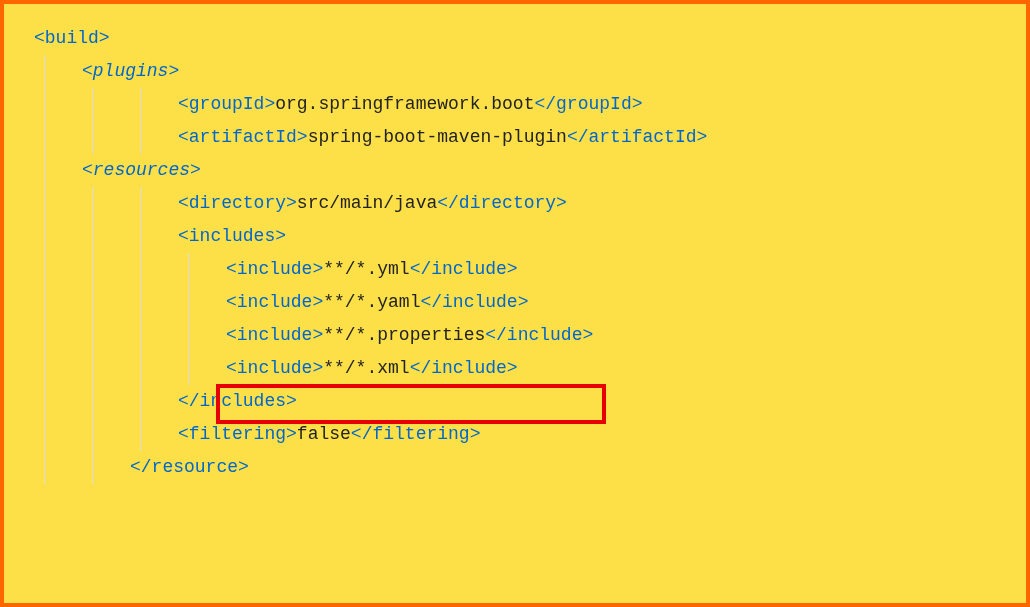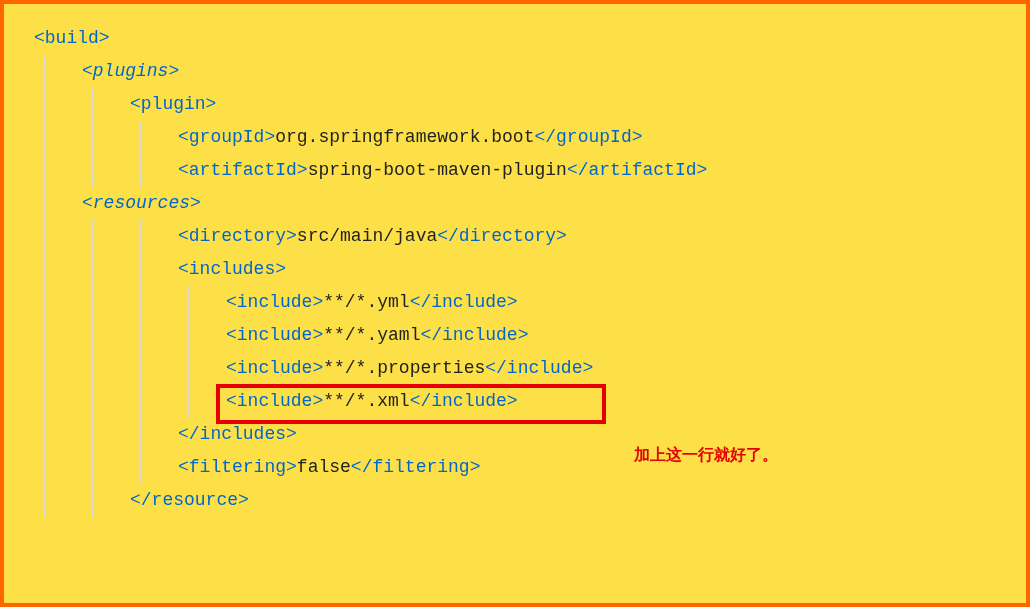--- a/index.html
+++ b/index.html
@@ -52,29 +52,27 @@
   .annot.line1 { left: 630px; top: 409px; }
   .annot.line2 { left: 630px; top: 441px; }
 </style>
 </head>
 <body>
 
 <div class="frame">
   <div id="code-area">
       <div class="code-line p0"><span class="tag">&lt;build&gt;</span></div>
       <div class="code-line p1"><span style="position: absolute; left: 10px; top: 0px; bottom: 0px; width: 1px; background: rgb(220, 220, 220);"></span><span class="tag">&lt;plugins&gt;</span></div>
-      <div class="code-line p2"><span style="position: absolute; left: 10px; top: 0px; bottom: 0px; width: 1px; background: rgb(220, 220, 220);"></span><span style="position: absolute; left: 58px; top: 0px; bottom: 0px; width: 1px; background: rgb(220, 220, 220);"></span><span class="tag">&lt;plugin&gt;</span></div>
       <div class="code-line p3"><span style="position: absolute; left: 10px; top: 0px; bottom: 0px; width: 1px; background: rgb(220, 220, 220);"></span><span style="position: absolute; left: 58px; top: 0px; bottom: 0px; width: 1px; background: rgb(220, 220, 220);"></span><span style="position: absolute; left: 106px; top: 0px; bottom: 0px; width: 1px; background: rgb(220, 220, 220);"></span><span class="tag">&lt;groupId&gt;</span><span class="txt">org.springframework.boot</span><span class="tag">&lt;/groupId&gt;</span></div>
       <div class="code-line p3"><span style="position: absolute; left: 10px; top: 0px; bottom: 0px; width: 1px; background: rgb(220, 220, 220);"></span><span style="position: absolute; left: 58px; top: 0px; bottom: 0px; width: 1px; background: rgb(220, 220, 220);"></span><span style="position: absolute; left: 106px; top: 0px; bottom: 0px; width: 1px; background: rgb(220, 220, 220);"></span><span class="tag">&lt;artifactId&gt;</span><span class="txt">spring-boot-maven-plugin</span><span class="tag">&lt;/artifactId&gt;</span></div>
       <div class="code-line p1"><span style="position: absolute; left: 10px; top: 0px; bottom: 0px; width: 1px; background: rgb(220, 220, 220);"></span><span class="tag">&lt;resources&gt;</span></div>
       <div class="code-line p3"><span style="position: absolute; left: 10px; top: 0px; bottom: 0px; width: 1px; background: rgb(220, 220, 220);"></span><span style="position: absolute; left: 58px; top: 0px; bottom: 0px; width: 1px; background: rgb(220, 220, 220);"></span><span style="position: absolute; left: 106px; top: 0px; bottom: 0px; width: 1px; background: rgb(220, 220, 220);"></span><span class="tag">&lt;directory&gt;</span><span class="txt">src/main/java</span><span class="tag">&lt;/directory&gt;</span></div>
       <div class="code-line p3"><span style="position: absolute; left: 10px; top: 0px; bottom: 0px; width: 1px; background: rgb(220, 220, 220);"></span><span style="position: absolute; left: 58px; top: 0px; bottom: 0px; width: 1px; background: rgb(220, 220, 220);"></span><span style="position: absolute; left: 106px; top: 0px; bottom: 0px; width: 1px; background: rgb(220, 220, 220);"></span><span class="tag">&lt;includes&gt;</span></div>
       <div class="code-line p4"><span style="position: absolute; left: 10px; top: 0px; bottom: 0px; width: 1px; background: rgb(220, 220, 220);"></span><span style="position: absolute; left: 58px; top: 0px; bottom: 0px; width: 1px; background: rgb(220, 220, 220);"></span><span style="position: absolute; left: 106px; top: 0px; bottom: 0px; width: 1px; background: rgb(220, 220, 220);"></span><span style="position: absolute; left: 154px; top: 0px; bottom: 0px; width: 1px; background: rgb(220, 220, 220);"></span><span class="tag">&lt;include&gt;</span><span class="txt">**/*.yml</span><span class="tag">&lt;/include&gt;</span></div>
       <div class="code-line p4"><span style="position: absolute; left: 10px; top: 0px; bottom: 0px; width: 1px; background: rgb(220, 220, 220);"></span><span style="position: absolute; left: 58px; top: 0px; bottom: 0px; width: 1px; background: rgb(220, 220, 220);"></span><span style="position: absolute; left: 106px; top: 0px; bottom: 0px; width: 1px; background: rgb(220, 220, 220);"></span><span style="position: absolute; left: 154px; top: 0px; bottom: 0px; width: 1px; background: rgb(220, 220, 220);"></span><span class="tag">&lt;include&gt;</span><span class="txt">**/*.yaml</span><span class="tag">&lt;/include&gt;</span></div>
       <div class="code-line p4"><span style="position: absolute; left: 10px; top: 0px; bottom: 0px; width: 1px; background: rgb(220, 220, 220);"></span><span style="position: absolute; left: 58px; top: 0px; bottom: 0px; width: 1px; background: rgb(220, 220, 220);"></span><span style="position: absolute; left: 106px; top: 0px; bottom: 0px; width: 1px; background: rgb(220, 220, 220);"></span><span style="position: absolute; left: 154px; top: 0px; bottom: 0px; width: 1px; background: rgb(220, 220, 220);"></span><span class="tag">&lt;include&gt;</span><span class="txt">**/*.properties</span><span class="tag">&lt;/include&gt;</span></div>
       <div class="code-line p4"><span style="position: absolute; left: 10px; top: 0px; bottom: 0px; width: 1px; background: rgb(220, 220, 220);"></span><span style="position: absolute; left: 58px; top: 0px; bottom: 0px; width: 1px; background: rgb(220, 220, 220);"></span><span style="position: absolute; left: 106px; top: 0px; bottom: 0px; width: 1px; background: rgb(220, 220, 220);"></span><span style="position: absolute; left: 154px; top: 0px; bottom: 0px; width: 1px; background: rgb(220, 220, 220);"></span><span class="tag">&lt;include&gt;</span><span class="txt">**/*.xml</span><span class="tag">&lt;/include&gt;</span></div>
       <div class="code-line p3"><span style="position: absolute; left: 10px; top: 0px; bottom: 0px; width: 1px; background: rgb(220, 220, 220);"></span><span style="position: absolute; left: 58px; top: 0px; bottom: 0px; width: 1px; background: rgb(220, 220, 220);"></span><span style="position: absolute; left: 106px; top: 0px; bottom: 0px; width: 1px; background: rgb(220, 220, 220);"></span><span class="tag">&lt;/includes&gt;</span></div>
       <div class="code-line p3"><span style="position: absolute; left: 10px; top: 0px; bottom: 0px; width: 1px; background: rgb(220, 220, 220);"></span><span style="position: absolute; left: 58px; top: 0px; bottom: 0px; width: 1px; background: rgb(220, 220, 220);"></span><span style="position: absolute; left: 106px; top: 0px; bottom: 0px; width: 1px; background: rgb(220, 220, 220);"></span><span class="tag">&lt;filtering&gt;</span><span class="txt">false</span><span class="tag">&lt;/filtering&gt;</span></div>
       <div class="code-line p2"><span style="position: absolute; left: 10px; top: 0px; bottom: 0px; width: 1px; background: rgb(220, 220, 220);"></span><span style="position: absolute; left: 58px; top: 0px; bottom: 0px; width: 1px; background: rgb(220, 220, 220);"></span><span class="tag">&lt;/resource&gt;</span></div>
     </div>
   <div class="highlight-box"></div>
-  <div class="annot line2">加上这一行就好了。</div>
 </div>
 
 </body></html>

